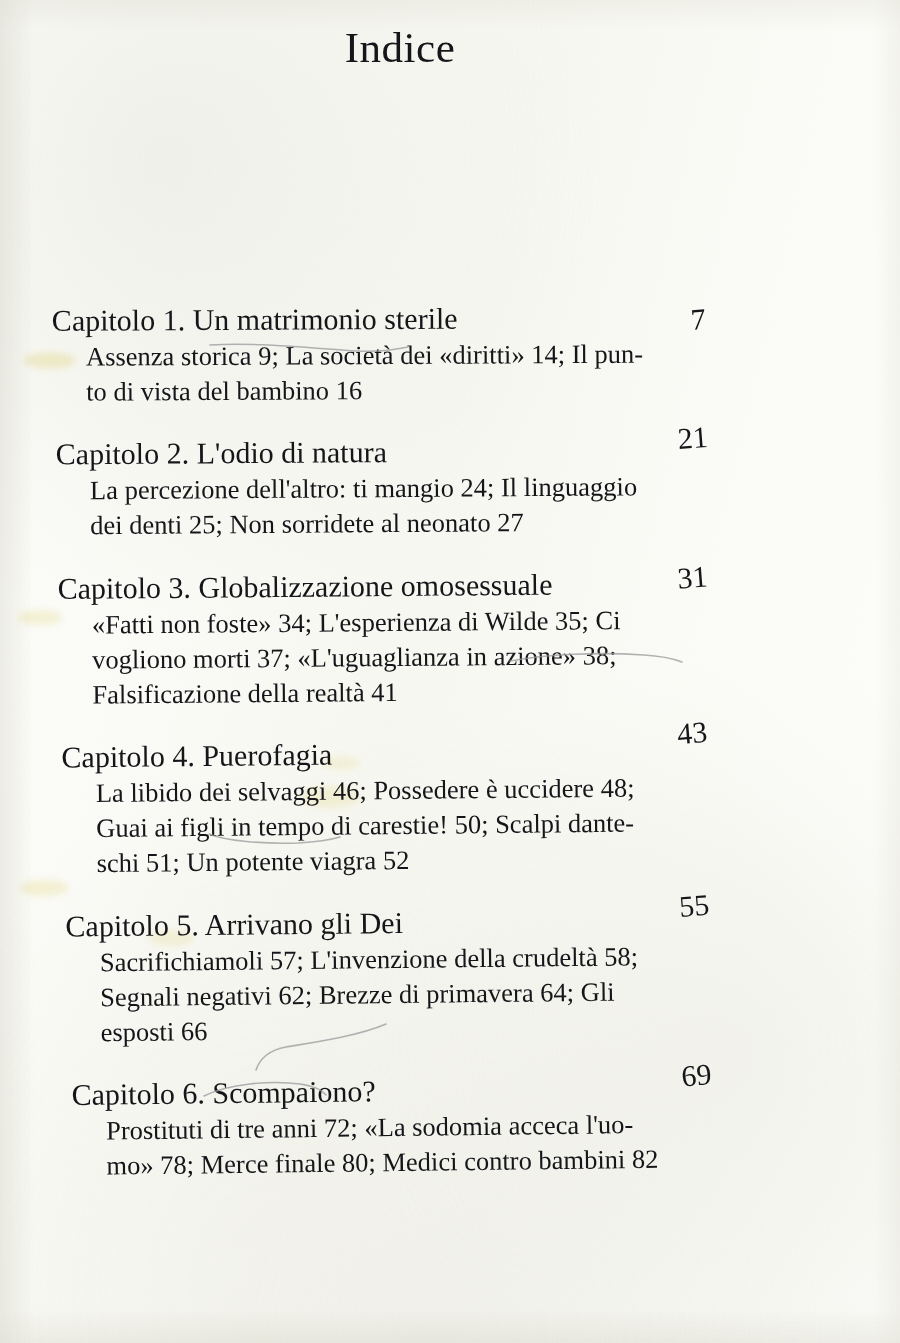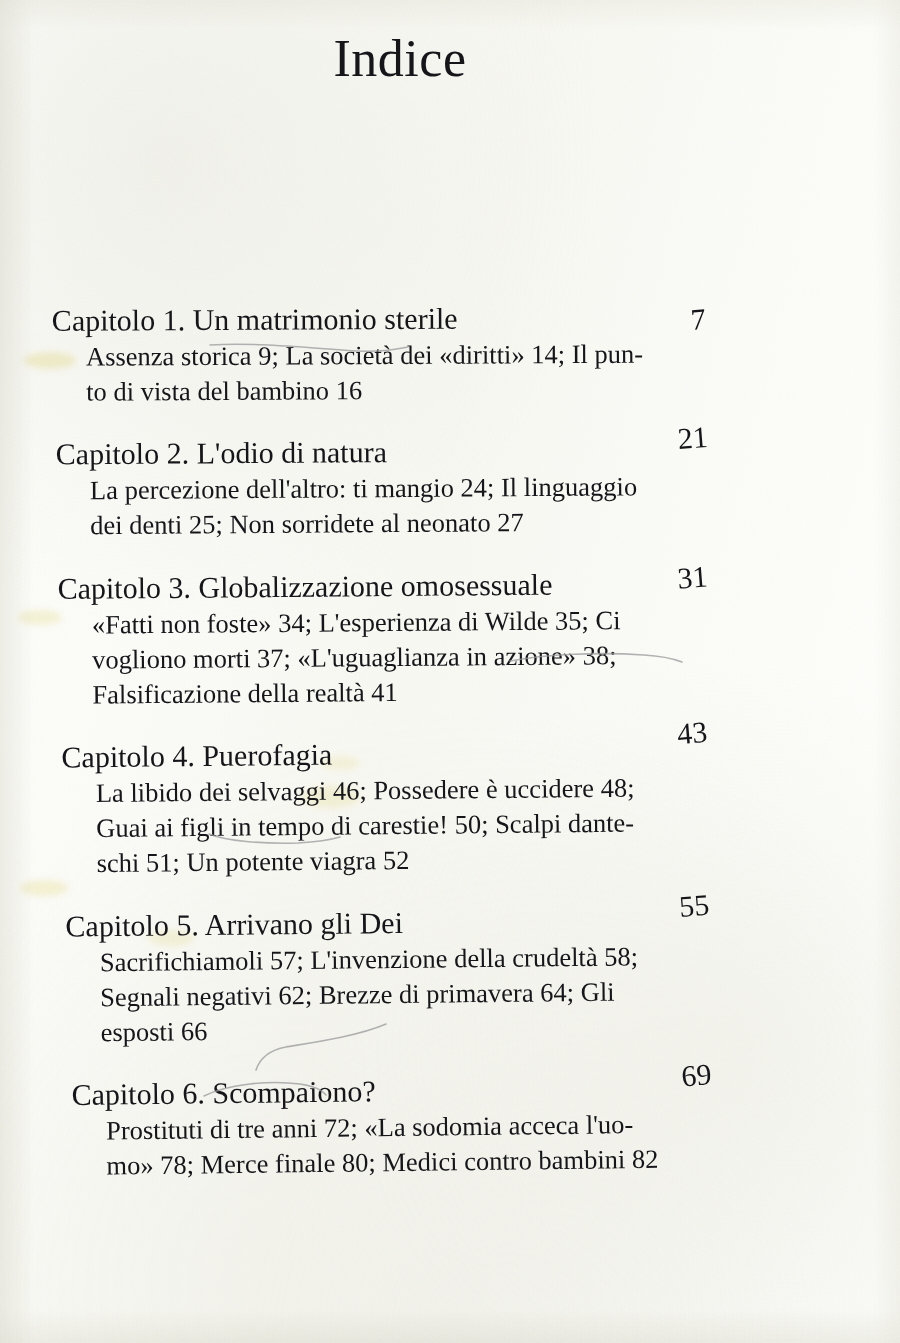--- a/index.html
+++ b/index.html
@@ -56,25 +56,24 @@
   .stain-e { left: 148px; top: 930px; width: 46px; height: 16px; background: rgba(239,234,176,0.38); }
   .stain-f { left: 320px; top: 756px; width: 40px; height: 14px; background: rgba(240,235,180,0.36); }
 
   
   .doc-title {
     position: absolute;
     top: 24px;
     left: 0;
     width: 800px;
     text-align: center;
-    font-size: 52px;
+    font-size: 43px;
     font-weight: 400;
     letter-spacing: 0.5px;
     line-height: 1.1;
-    margin-top: 6px;
   }
 
   
   .toc {
     position: absolute;
     top: 300px;
     left: 0;
     width: 792px;
   }
 

